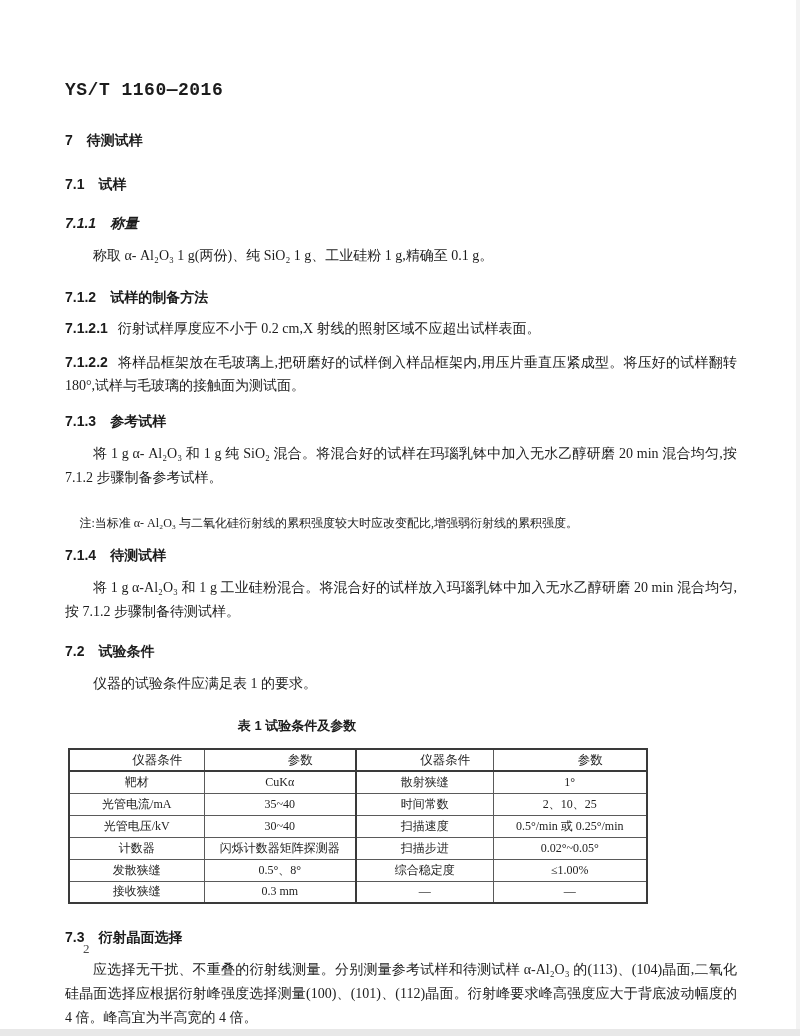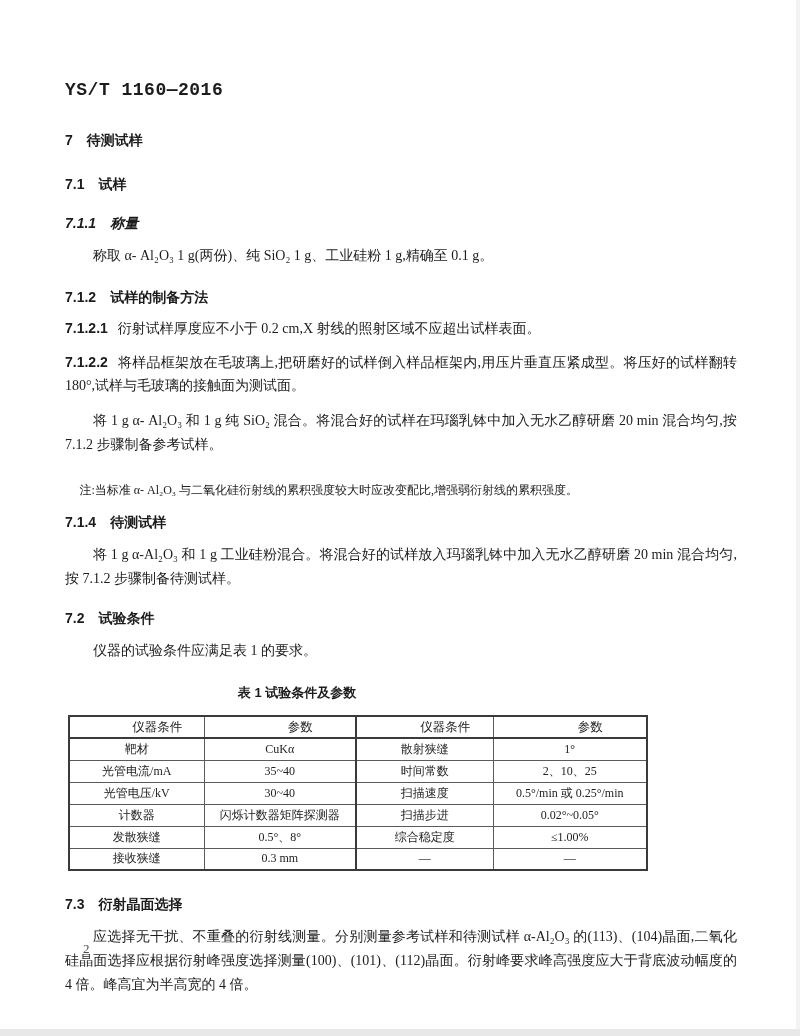--- a/index.html
+++ b/index.html
@@ -158,20 +158,23 @@
     </div>
 
     <p class="para-num">
       <span class="num">7.1.2.1</span><span>衍射试样厚度应不小于 0.2 cm,X 射线的照射区域不应超出试样表面。</span>
     </p>
 
     <p class="para-num">
       <span class="num">7.1.2.2</span><span>将样品框架放在毛玻璃上,把研磨好的试样倒入样品框架内,用压片垂直压紧成型。将压好的试样翻转 180°,试样与毛玻璃的接触面为测试面。</span>
     </p>
 
+    <div class="h-sec h713">
+      <span class="num">7.1.3</span><span>参考试样</span>
+    </div>
 
     <p class="para">将 1 g α- Al₂O₃ 和 1 g 纯 SiO₂ 混合。将混合好的试样在玛瑙乳钵中加入无水乙醇研磨 20 min 混合均匀,按 7.1.2 步骤制备参考试样。</p>
 
     <p class="note">注:当标准 α- Al₂O₃ 与二氧化硅衍射线的累积强度较大时应改变配比,增强弱衍射线的累积强度。</p>
 
     <div class="h-sec h714">
       <span class="num">7.1.4</span><span>待测试样</span>
     </div>
 
     <p class="para">将 1 g α-Al₂O₃ 和 1 g 工业硅粉混合。将混合好的试样放入玛瑙乳钵中加入无水乙醇研磨 20 min 混合均匀,按 7.1.2 步骤制备待测试样。</p>

